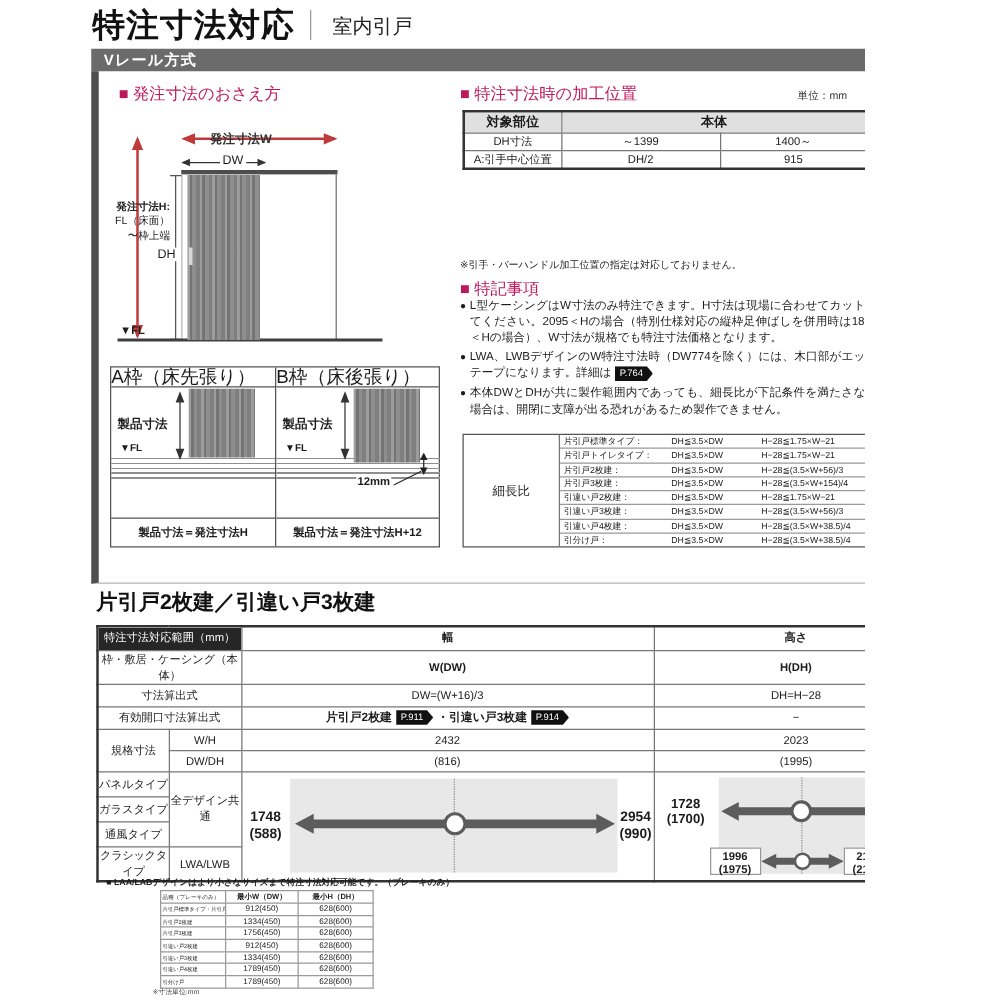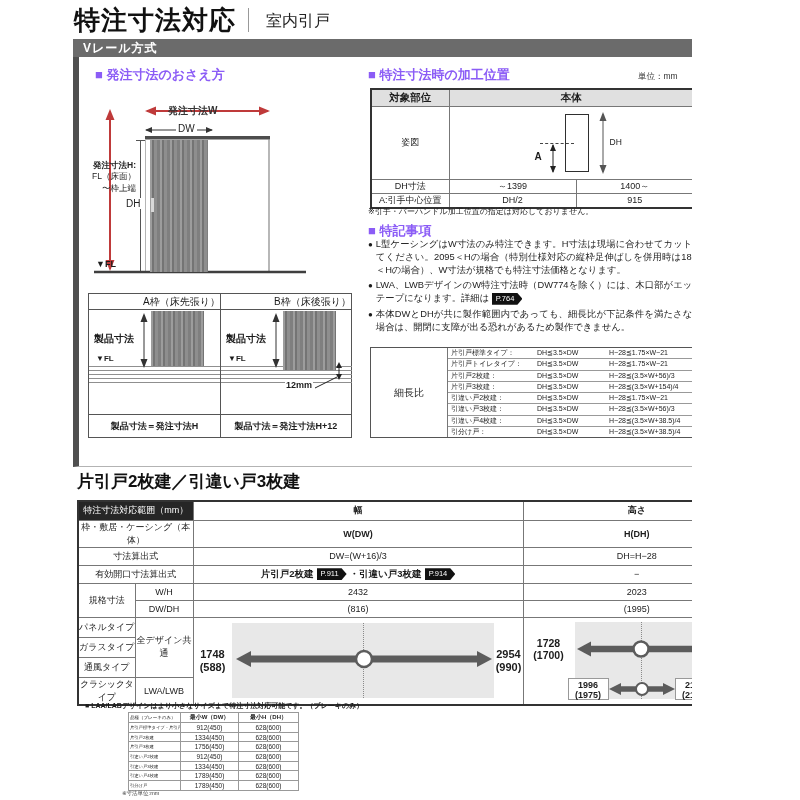--- a/index.html
+++ b/index.html
@@ -7,33 +7,33 @@
 body{font-family:"Liberation Sans","DejaVu Sans",sans-serif;color:#1c1c1c}
 .page{position:relative;width:692px;height:800px;background:#fff;overflow:hidden}
 .t{position:absolute}
 .b{font-weight:bold}
 
 .hdr-title{font-size:26px;font-weight:bold;letter-spacing:1px;color:#111}
 .vdiv{width:1px;height:24px;background:#999}
 .hdr-sub{font-size:16px;color:#222}
 .vbar{background:#6b6b6b;color:#fff;font-size:12px;font-weight:bold;line-height:18px;padding-left:10px;letter-spacing:1px}
 .mainbox{border:1px solid #b3b3b3;border-left:6px solid #4f4f4f;border-top:none;background:transparent}
-.sec-title{font-size:13px;font-weight:bold;color:#8b5cf6}
+.sec-title{font-size:13px;font-weight:normal;color:#be185d}
 .unit{font-size:8.5px;color:#333;}
 
 .wood{background-color:#878787;background-image:repeating-linear-gradient(90deg,rgba(255,255,255,.18) 0 2px,rgba(0,0,0,.14) 2px 4px,rgba(255,255,255,.06) 4px 7px,rgba(0,0,0,.06) 7px 10px)}
 .handle{position:absolute;left:1px;width:3px;height:14px;background:#d8d8d8}
 
 .lblk{font-size:8.5px;line-height:1.35;text-align:right;color:#222}
 .wbg{background:#fff;padding:0 2px}
 
 .frbox{border:1px solid #555;display:flex;background:#fff}
 .frhalf{position:relative;width:131px}
 .frhalf+.frhalf{border-left:1px solid #555}
-.fr-hd{position:absolute;left:0;top:0;right:0;height:16px;border-bottom:1px solid #555;font-size:10px;text-align:right;line-height:16px}
+.fr-hd{position:absolute;left:0;top:0;right:0;height:16px;border-bottom:1px solid #555;font-size:15px;text-align:left;line-height:16px}
 .hatch{position:absolute;background:repeating-linear-gradient(180deg,#8f8f8f 0 1px,transparent 1px 4px)}
 .fr-formula{position:absolute;left:0;right:0;bottom:0;height:23px;border-top:1px solid #555;font-size:9px;font-weight:bold;text-align:center;line-height:22px}
 
 table{border-collapse:collapse;table-layout:fixed;background:#fff}
 td{border:1px solid #777;overflow:hidden;padding:0}
 
 .mtable{border:2px solid #333}
 .mtable td{font-size:9px;text-align:center;vertical-align:middle}
 .mhead td{background:#e0e0e0;font-size:10.5px;font-weight:bold}
 .note8{font-size:8px;color:#222}
@@ -169,41 +169,20 @@
     <colgroup>
         <col style="width:78px">
         <col style="width:127px">
         <col style="width:118px">
       </colgroup>
     <tbody>
         <tr class="mhead" style="height:17px">
       <td>対象部位</td>
       <td colspan="2">本体</td>
     </tr>
-    <tr style="height:73px">
-      <td>姿図</td>
-      <td colspan="2">
-        <div class="diag" style="height:72px">
-          <div style="position:absolute;left:115px;top:7px;width:24px;height:58px;border:1.5px solid #2f2f2f"></div>
-          <svg width="14" height="62" style="position:absolute;left:146px;top:5px">
-            <line x1="7" y1="2" x2="7" y2="60" stroke="#555" stroke-width="1"></line>
-            <polygon points="7,0 3.5,9 10.5,9" fill="#555"></polygon>
-            <polygon points="7,62 3.5,53 10.5,53" fill="#555"></polygon>
-          </svg>
-          <div class="t" style="left:160px;top:30px;font-size:8.5px">DH</div>
-          <div class="t" style="left:90px;top:36px;width:34px;border-top:1px dashed #444"></div>
-          <svg width="12" height="29" style="position:absolute;left:97px;top:37px">
-            <line x1="6" y1="1" x2="6" y2="28" stroke="#222" stroke-width="1"></line>
-            <polygon points="6,0 3,7 9,7" fill="#222"></polygon>
-            <polygon points="6,29 3,22 9,22" fill="#222"></polygon>
-          </svg>
-          <div class="t b" style="left:85px;top:44px;font-size:10px">A</div>
-        </div>
-      </td>
-    </tr>
     <tr style="height:12px">
       <td>DH寸法</td>
       <td>～1399</td>
       <td>1400～</td>
     </tr>
     <tr style="height:12px">
       <td>A:引手中心位置</td>
       <td>DH/2</td>
       <td>915</td>
     </tr>

